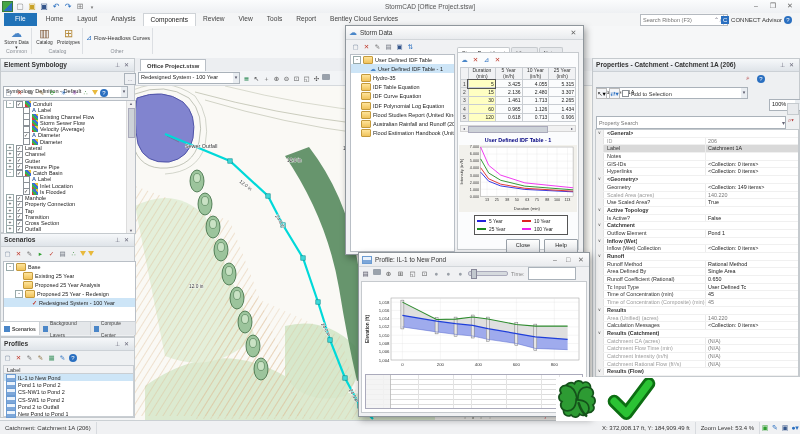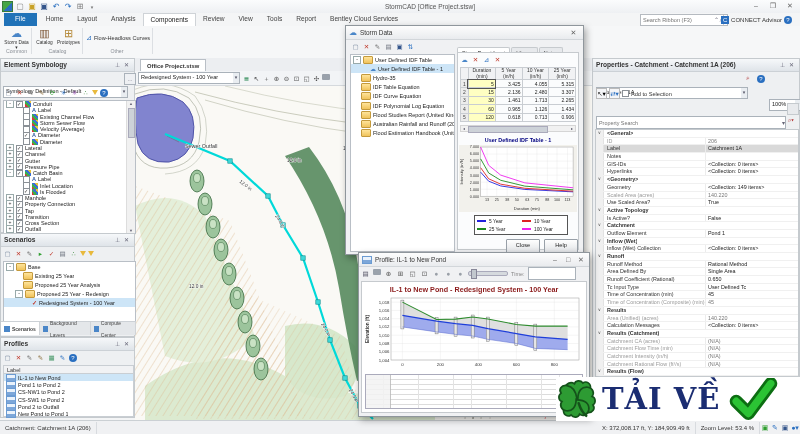--- a/index.html
+++ b/index.html
@@ -954,21 +954,20 @@
           <span class="tico" style="color: rgb(154, 160, 168);">●</span>
           <span class="tico" style="color: rgb(154, 160, 168);">●</span>
         </span>
       <span class="slider">
           <span class="knob"></span>
         </span>
       <span style="font-size:5.5px;color:#888">Time:</span>
       <input class="tinput" style="width: 42px;">
     </div>
     <div id="profcontent">
-      <div id="profctitle" class="nw">IL-1 to New Pond - Redesigned System - 100 Year</div>
       <svg id="prof-svg" width="220" height="76" viewBox="0 0 220 76" style="position:absolute;left:2px;top:13px">
           <rect x="27" y="3" width="188" height="62" fill="#fff" stroke="#999" stroke-width="0.5"></rect>
           <line x1="27" y1="65" x2="215" y2="65" stroke="#d8d8d8" stroke-width="0.3"></line>
           <text x="25.5" y="66.5" font-size="4.3" text-anchor="end" fill="#333">1,004</text>
           <line x1="27" y1="56.733333333333334" x2="215" y2="56.733333333333334" stroke="#d8d8d8" stroke-width="0.3"></line>
           <text x="25.5" y="58.233333333333334" font-size="4.3" text-anchor="end" fill="#333">1,006</text>
           <line x1="27" y1="48.46666666666667" x2="215" y2="48.46666666666667" stroke="#d8d8d8" stroke-width="0.3"></line>
           <text x="25.5" y="49.96666666666667" font-size="4.3" text-anchor="end" fill="#333">1,008</text>
           <line x1="27" y1="40.2" x2="215" y2="40.2" stroke="#d8d8d8" stroke-width="0.3"></line>
           <text x="25.5" y="41.7" font-size="4.3" text-anchor="end" fill="#333">1,010</text>
@@ -1013,21 +1012,20 @@
   <div id="wmark" class="abs">
     <svg width="42" height="42" viewBox="0 0 100 100">
       <g fill="#2d9b33" stroke="#14521a" stroke-width="4">
         <path d="M50,48 C30,48 20,38 22,24 C24,12 36,8 44,14 C46,6 58,4 64,12 C72,6 84,12 82,26 C80,40 66,48 50,48 Z" transform="rotate(0 50 50)"></path>
         <path d="M50,48 C30,48 20,38 22,24 C24,12 36,8 44,14 C46,6 58,4 64,12 C72,6 84,12 82,26 C80,40 66,48 50,48 Z" transform="rotate(90 50 50)"></path>
         <path d="M50,48 C30,48 20,38 22,24 C24,12 36,8 44,14 C46,6 58,4 64,12 C72,6 84,12 82,26 C80,40 66,48 50,48 Z" transform="rotate(180 50 50)"></path>
         <path d="M50,48 C30,48 20,38 22,24 C24,12 36,8 44,14 C46,6 58,4 64,12 C72,6 84,12 82,26 C80,40 66,48 50,50 Z" transform="rotate(270 50 50)"></path>
       </g>
       <path d="M54,60 Q60,80 72,90" fill="none" stroke="#14521a" stroke-width="6" stroke-linecap="round"></path>
     </svg>
-    <span id="wmtext">TẢI VỀ</span>
     <svg width="50" height="42" viewBox="0 0 100 90" style="margin-left:8px">
       <path d="M14,50 L40,76 L88,12" fill="none" stroke="#0c6e12" stroke-width="28" stroke-linecap="round" stroke-linejoin="round"></path>
       <path d="M14,50 L40,76 L88,12" fill="none" stroke="#2bc334" stroke-width="16" stroke-linecap="round" stroke-linejoin="round"></path>
     </svg>
   </div>
 
   <div id="status" class="abs">
     <span class="seg nw">Catchment:  Catchment 1A (206)</span>
     <span class="seg grow"></span>
     <span class="seg nw">X: 372,008.17 ft, Y: 184,909.49 ft</span>

